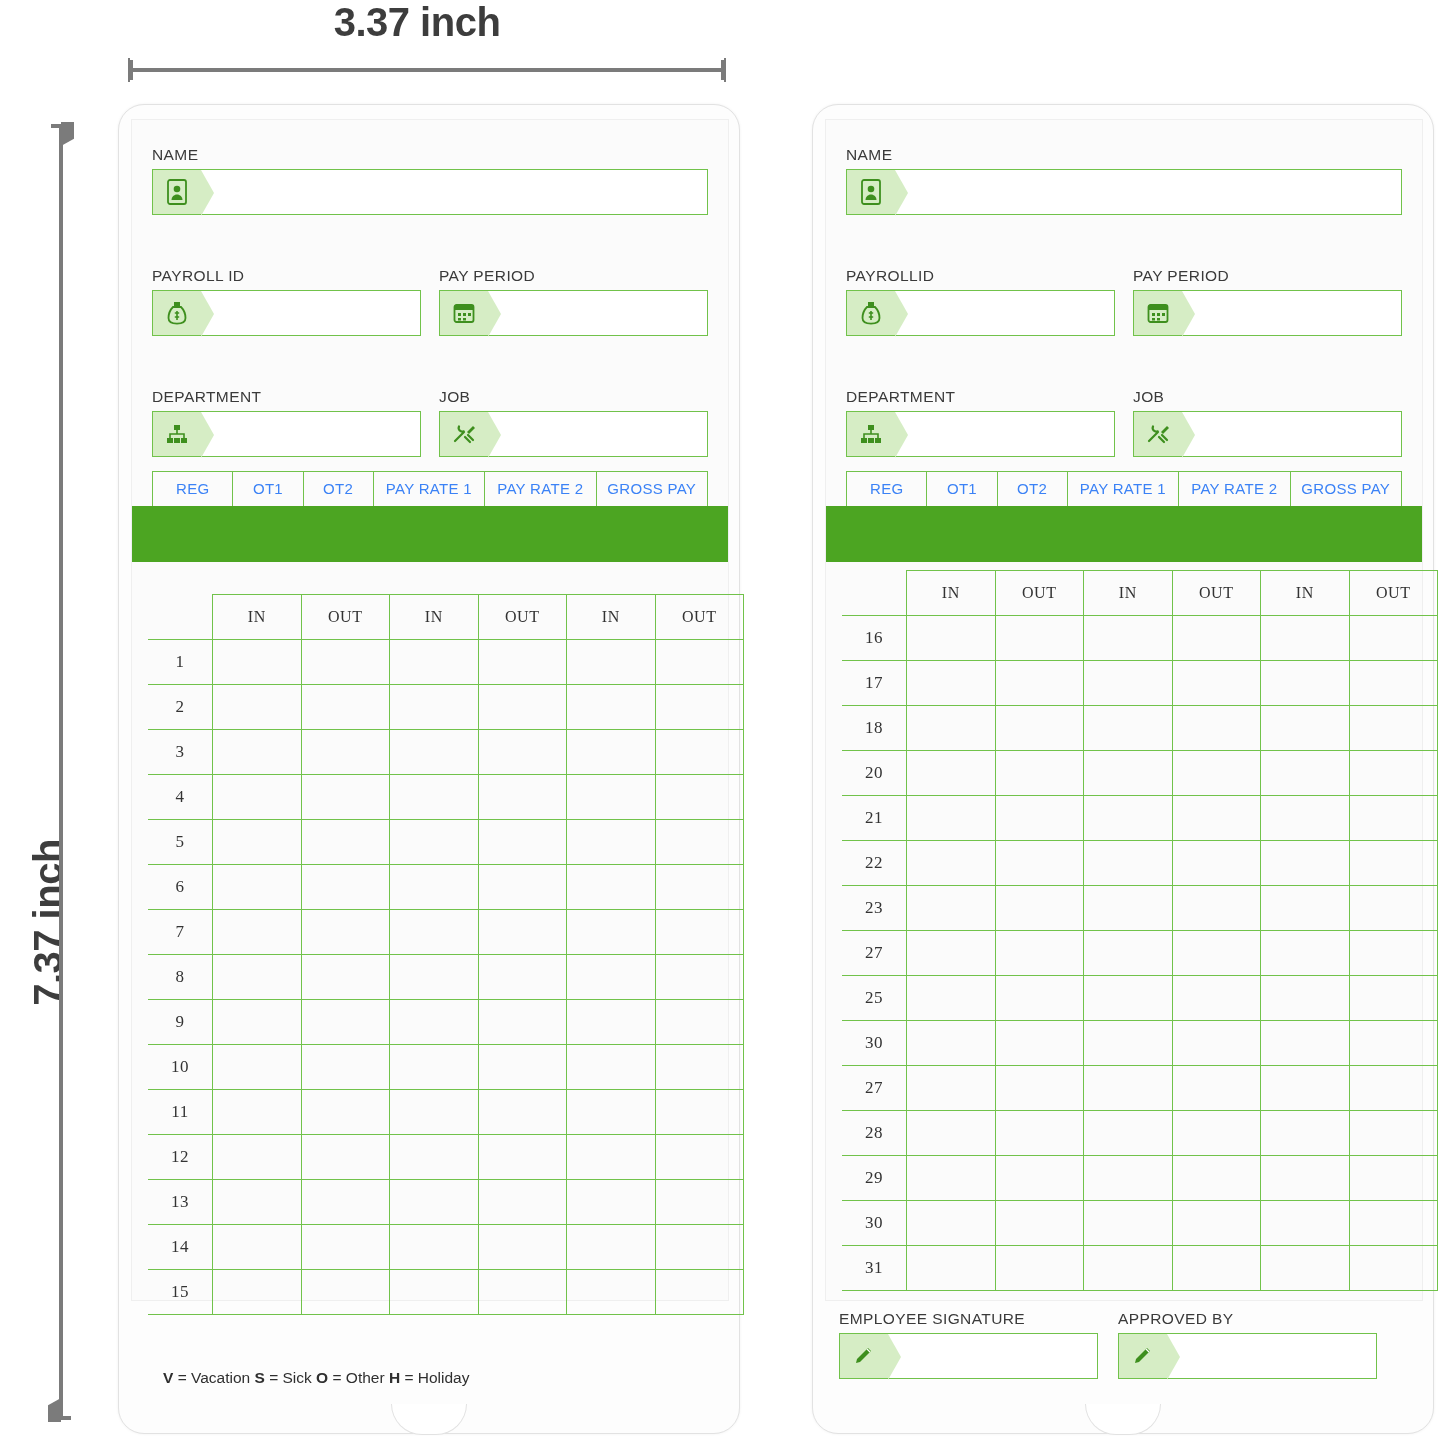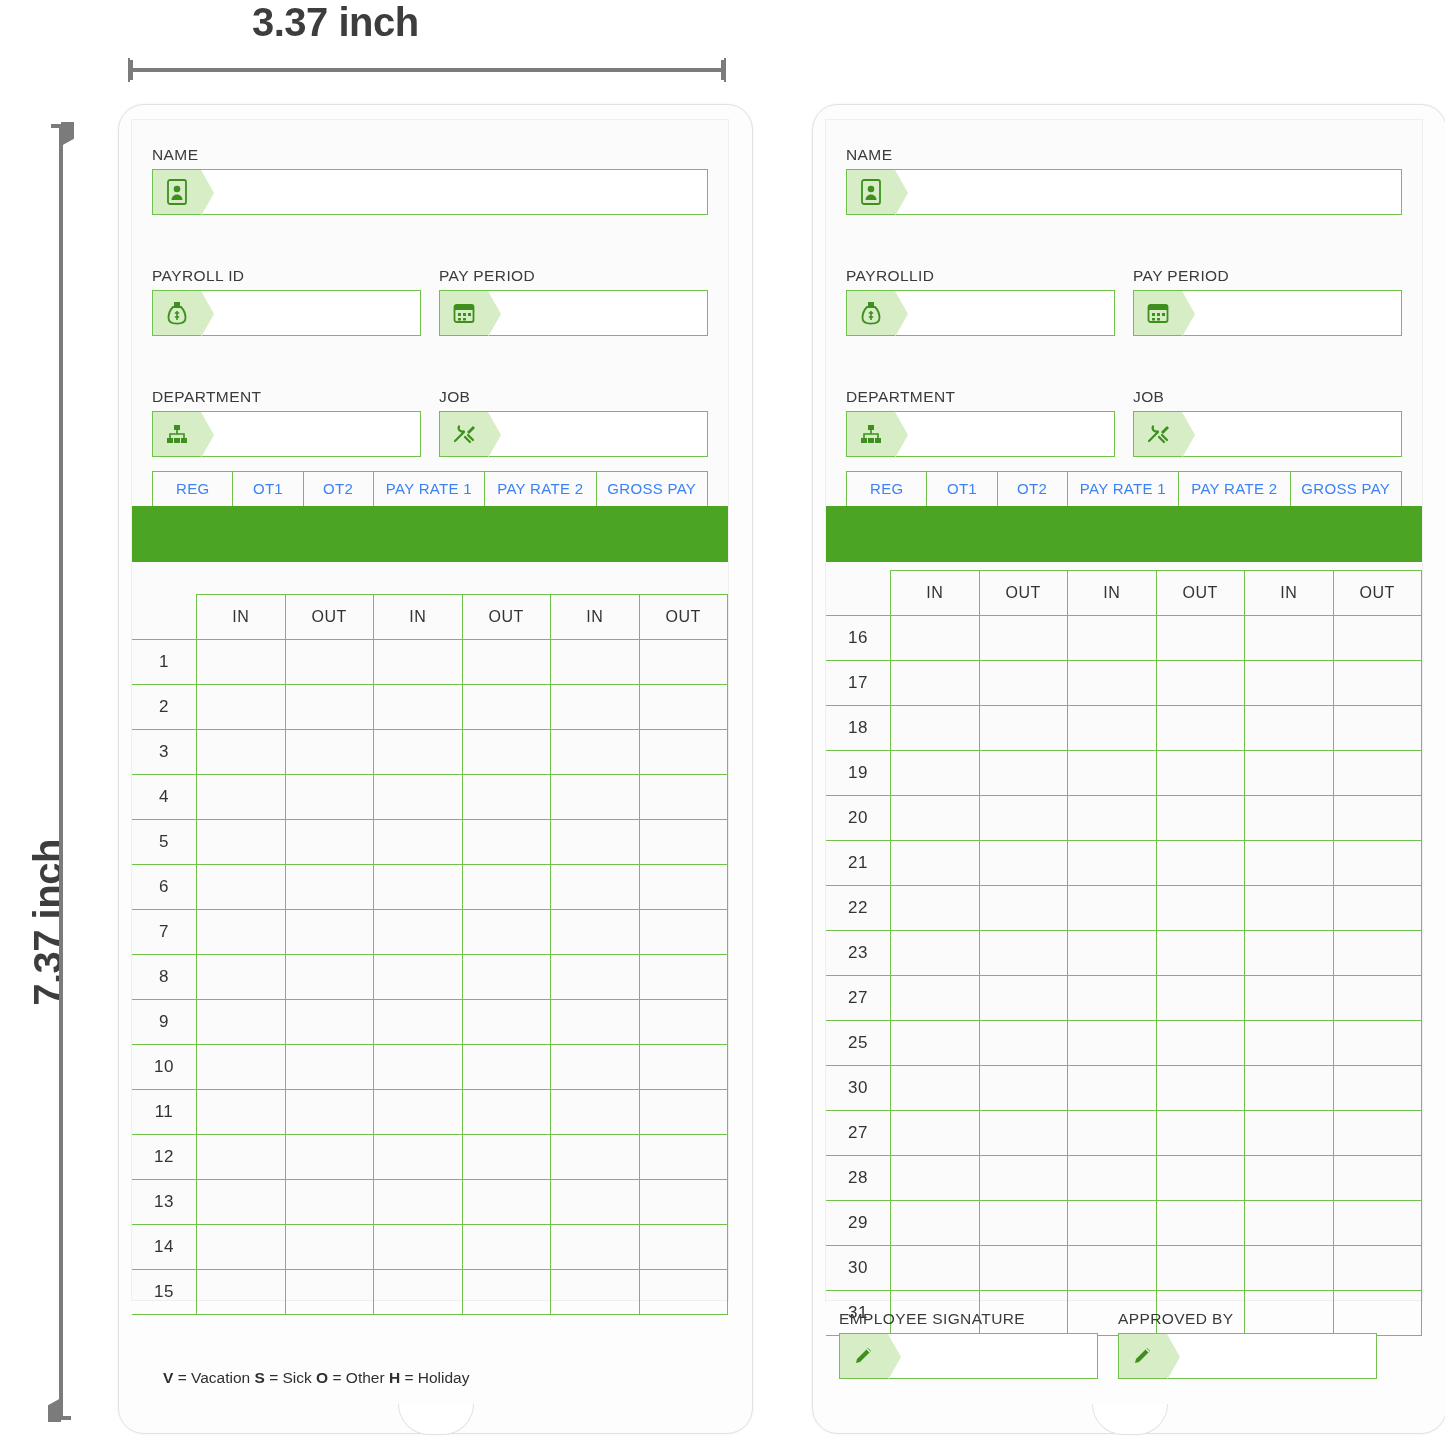--- a/index.html
+++ b/index.html
@@ -14,21 +14,21 @@
     position: relative;
     overflow: hidden;
   }
 
   
   .dim-width-label {
     position: absolute;
     left: 252px;
     top: 0px;
     width: 330px;
-    text-align: left;
+    text-align: center;
     font-size: 40px;
     font-weight: bold;
     color: #3d3d3d;
     letter-spacing: -0.5px;
   }
   .dim-width-arrow {
     position: absolute;
     left: 128px;
     top: 58px;
     width: 598px;
@@ -55,21 +55,20 @@
     height: 1300px;
   }
 
   
   .card {
     position: absolute;
     background: #fdfdfd;
     border: 1px solid #e2e2e2;
     border-radius: 26px;
     box-shadow: 0 0 3px rgba(0,0,0,0.06);
-    padding-left: 13px;
   }
   #card-front {
     left: 118px;
     top: 104px;
     width: 620px;
     height: 1328px;
   }
   #card-back {
     left: 812px;
     top: 104px;
@@ -177,24 +176,25 @@
     width: 596px;
     height: 56px;
     background: #4ca522;
   }
   #bar-front { top: 386px; }
   #bar-back  { top: 386px; }
 
   
   .punch {
     position: absolute;
-    left: 0;
+    left: 16px;
     width: 596px;
     border-collapse: collapse;
     table-layout: fixed;
+    font-family: Liberation Serif, serif;
   }
   #punch-front { top: 474px; }
   #punch-back  { top: 450px; }
   .punch th, .punch td {
     border: 1.6px solid #71c24a;
     height: 42px;
     font-size: 16px;
     font-weight: normal;
     color: #333;
     text-align: center;
@@ -657,29 +657,20 @@
       <tr>
             <td class="daynum">18</td>
             <td></td>
             <td></td>
             <td></td>
             <td></td>
             <td></td>
             <td></td>
           </tr>
       <tr>
-            <td class="daynum">19</td>
-            <td></td>
-            <td></td>
-            <td></td>
-            <td></td>
-            <td></td>
-            <td></td>
-          </tr>
-      <tr>
             <td class="daynum">20</td>
             <td></td>
             <td></td>
             <td></td>
             <td></td>
             <td></td>
             <td></td>
           </tr>
       <tr>
             <td class="daynum">21</td>

